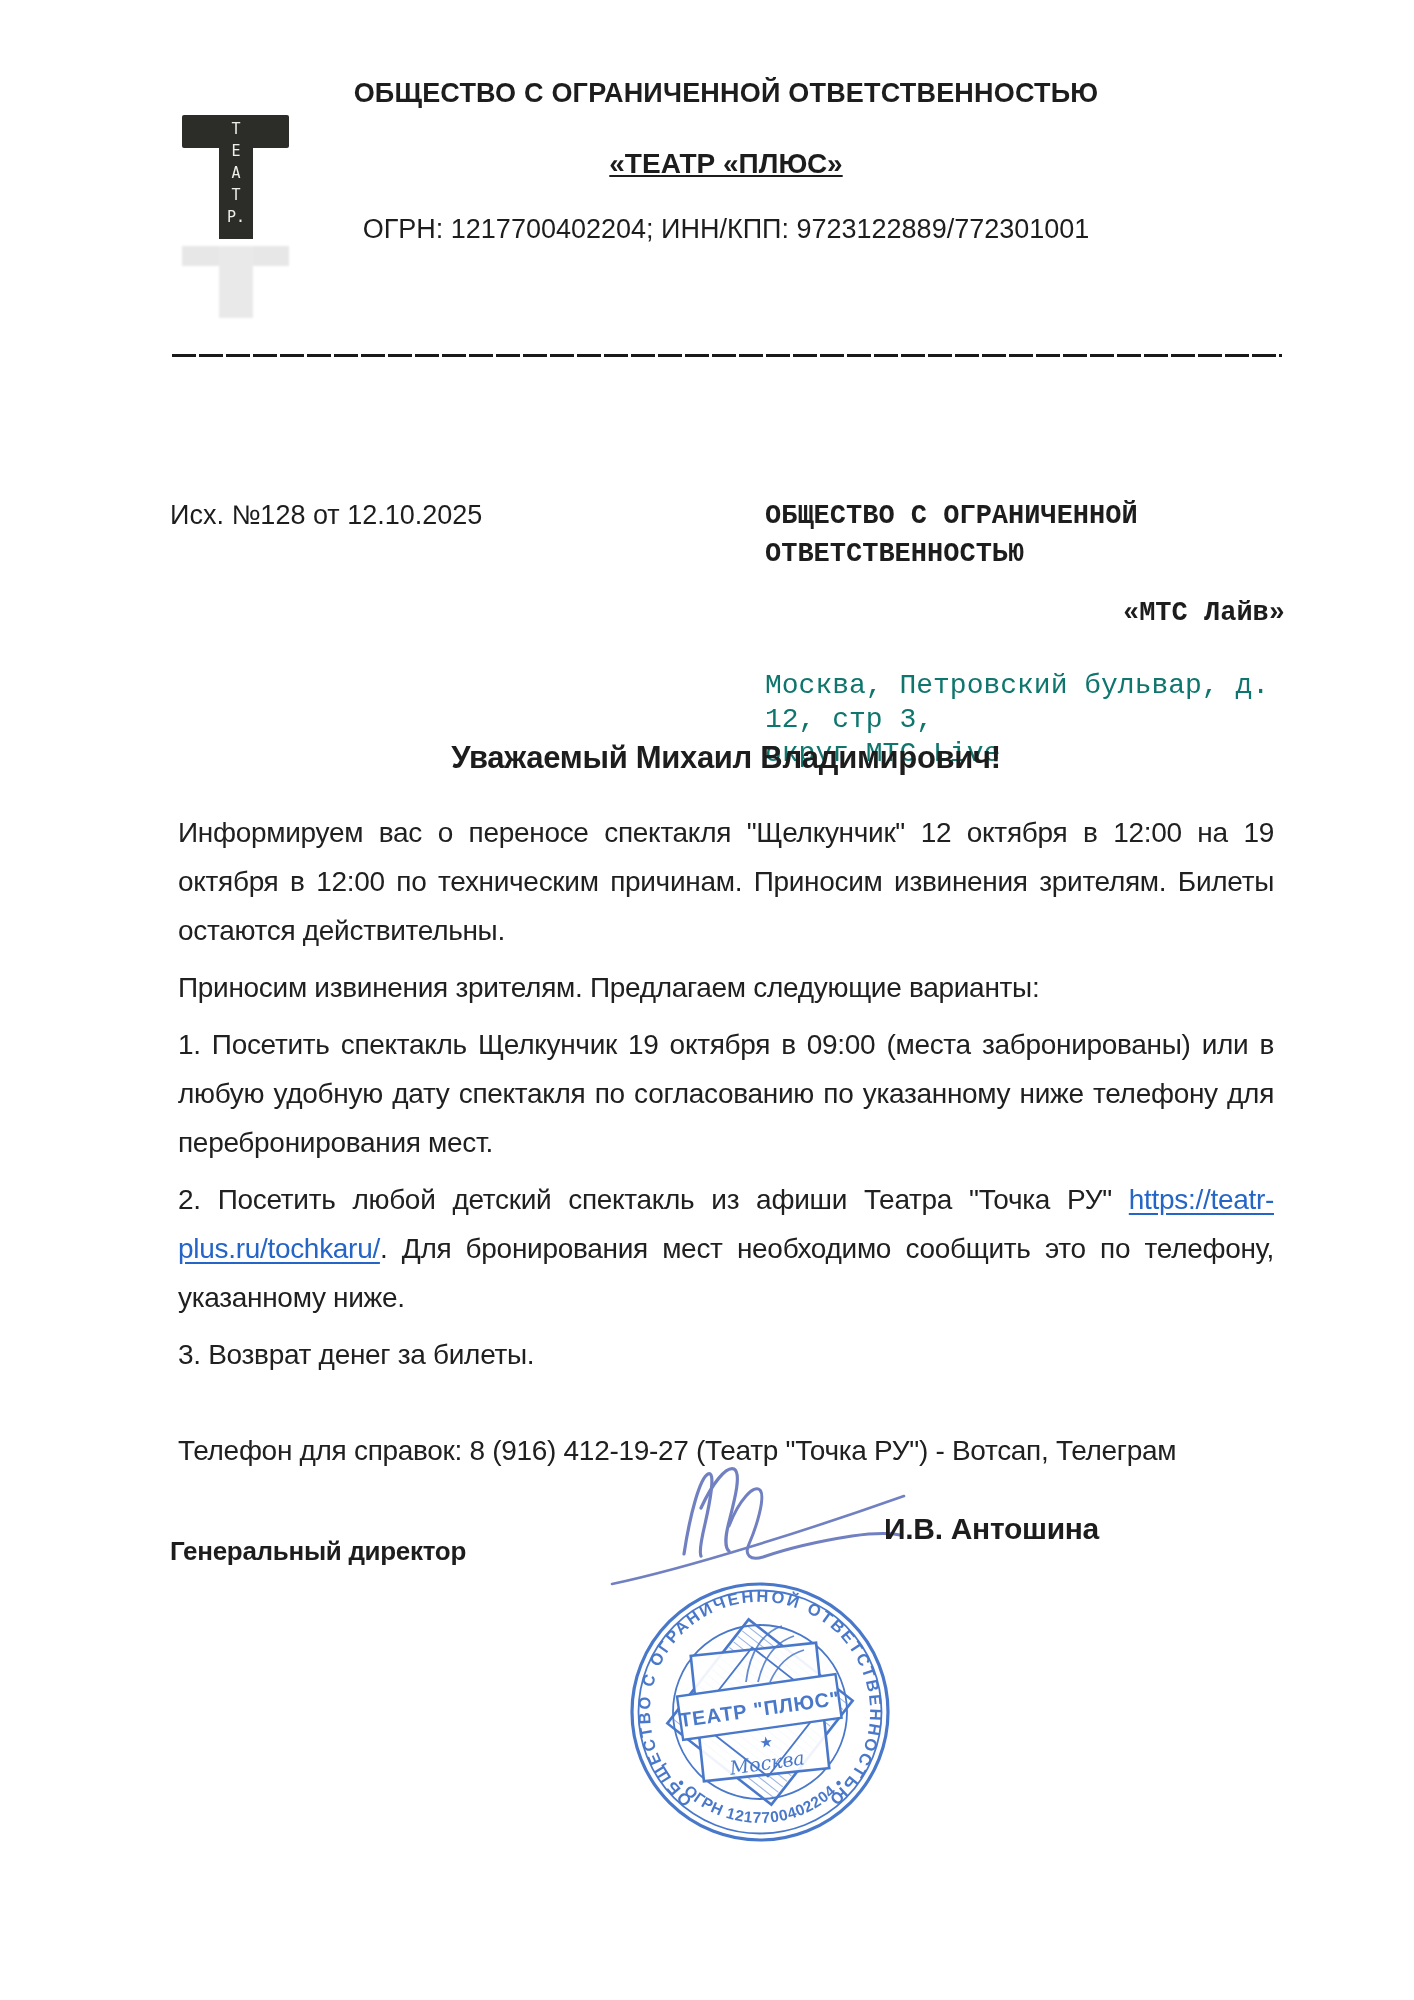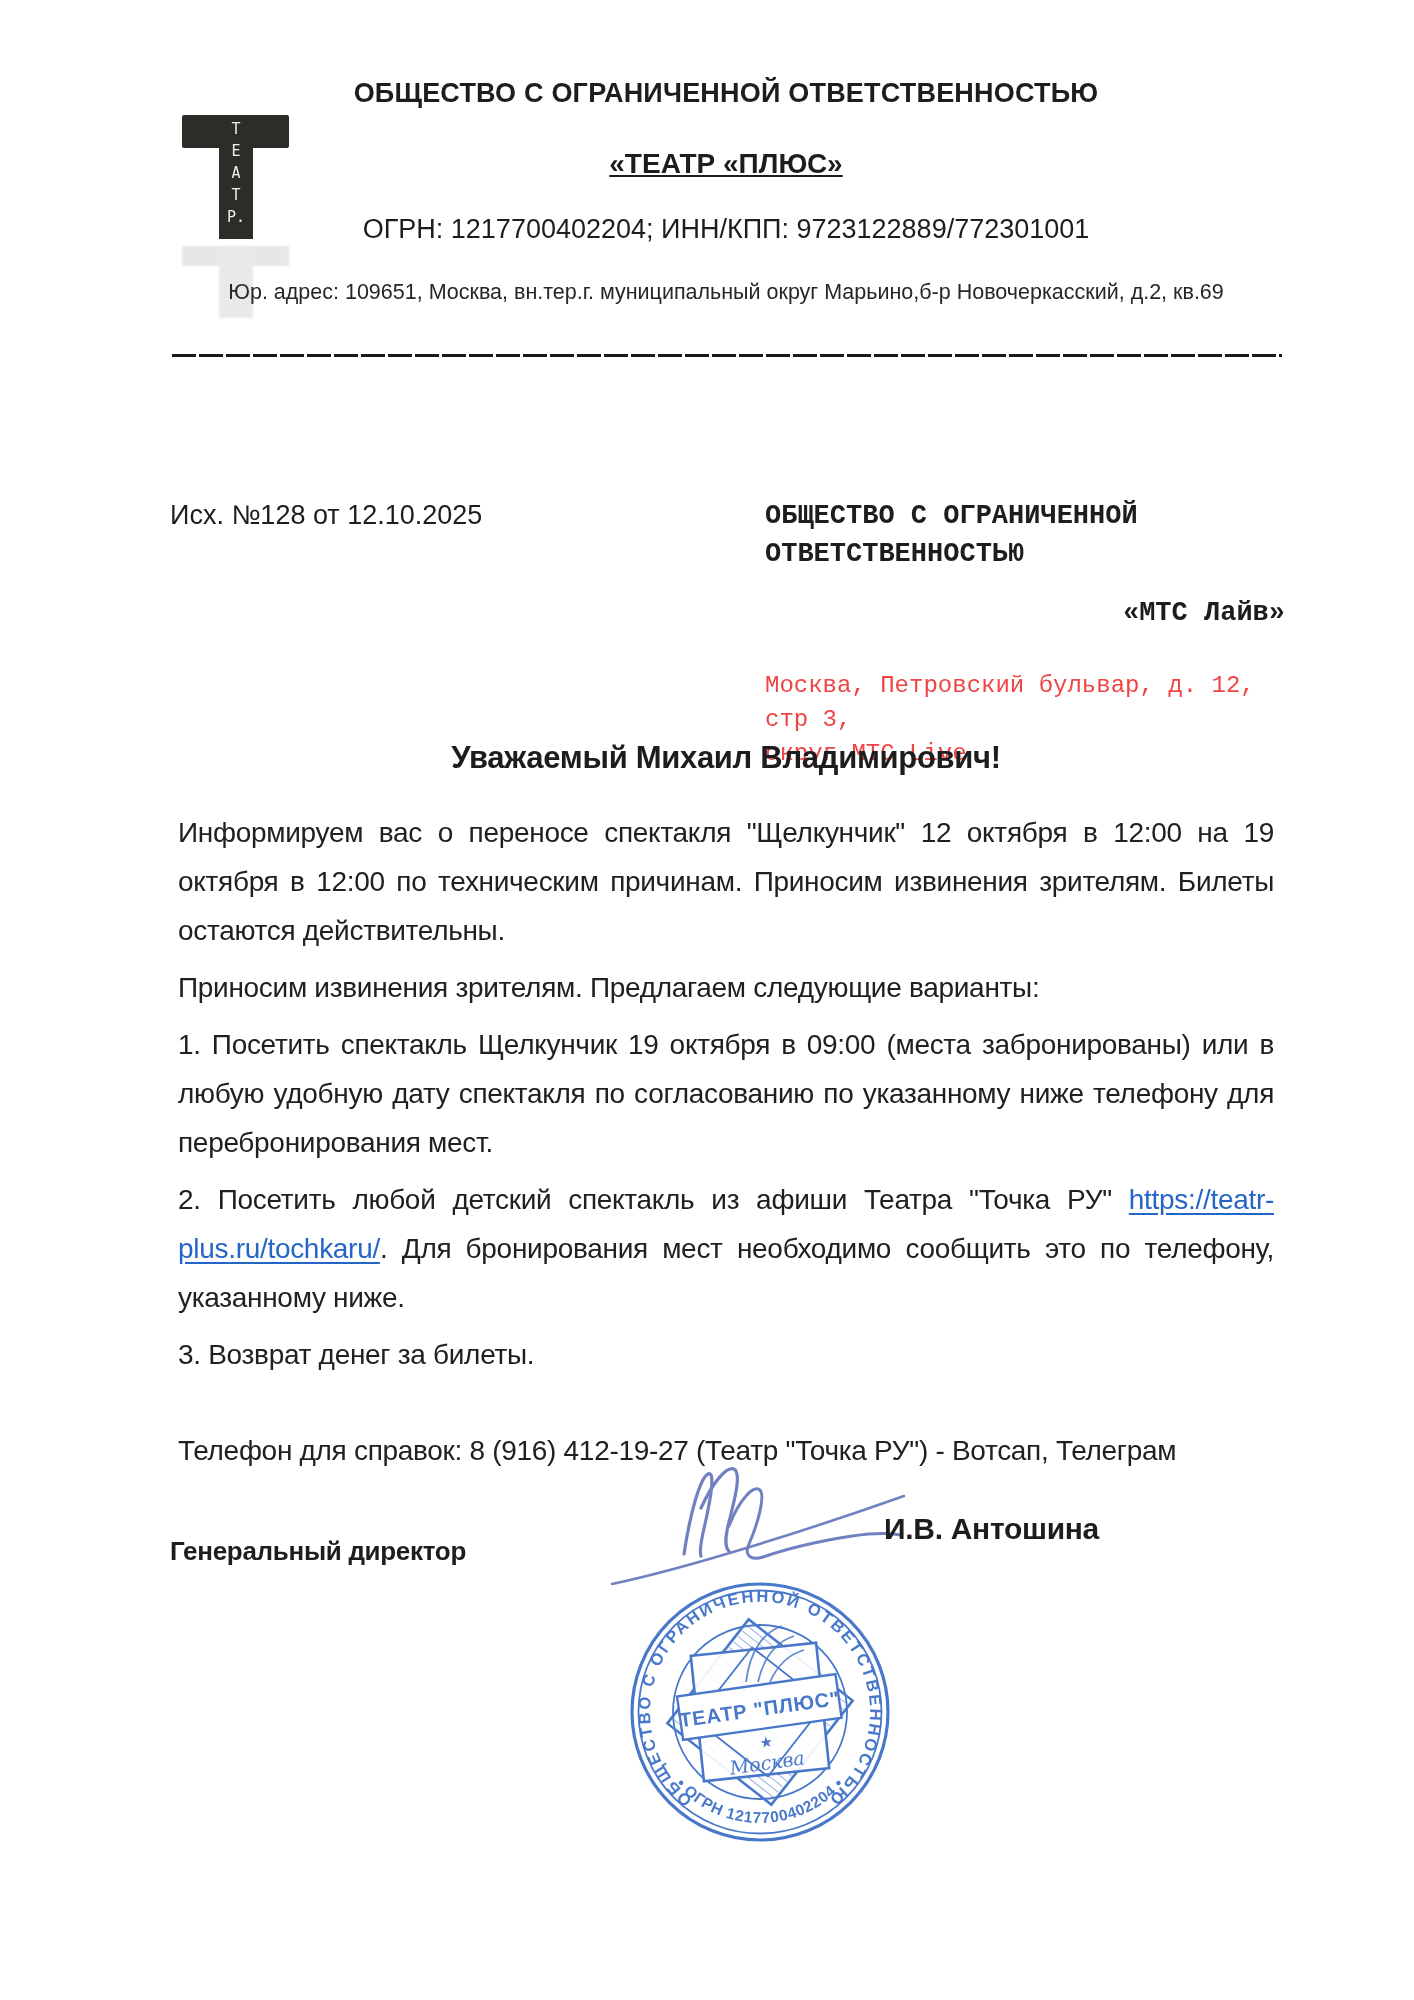--- a/index.html
+++ b/index.html
@@ -24,21 +24,21 @@
   .logo-reflection .bar{position:absolute; left:0; bottom:0; width:107px; height:20px; background:#444;}
   .logo-reflection .stem{position:absolute; left:37px; top:0; width:34px; height:72px; background:#555;}
   
   .divider{position:absolute; left:172px; top:354px; width:1110px; height:2.6px;
     background:repeating-linear-gradient(90deg,#191919 0 24px, rgba(0,0,0,0) 24px 27px);}
   
   .ref-out{position:absolute; left:170px; top:500px; font-size:27px;}
   .recipient{position:absolute; left:765px; top:497px; width:520px;font-family:Liberation Mono, monospace;}
   .recipient .org{font-size:27px; font-weight:bold; line-height:38px;}
   .recipient .org-name{font-size:27px; font-weight:bold; margin-top:25px;text-align:right;}
-  .recipient .addr{font-size:24px; line-height:34px; margin-top:41px; color:#ef4444;}
+  .recipient .addr{font-size:28px; line-height:34px; margin-top:41px; color:#0f766e;}
   
   .salutation{position:absolute; left:170px; top:740px; width:1112px; text-align:center;
     font-size:31px; font-weight:bold; letter-spacing:-.3px;}
   .body-text{position:absolute; left:170px; top:800px; width:1112px;
     font-size:28px; line-height:49px; text-align:justify; letter-spacing:-.3px; color:#202020;}
   .body-text p{margin:8px;}
   .body-text a{color:#2565c7; text-decoration:underline; text-underline-offset:4px;}
   .phone-line{margin-top:47px !important; text-align:left;}
   
   .sig-title{position:absolute; left:170px; top:1536px; font-size:26px; font-weight:bold; letter-spacing:-.3px;}
@@ -69,21 +69,20 @@
     </div>
   </div>
   <div class="logo-reflection">
     <div class="bar"></div>
     <div class="stem"></div>
   </div>
 
   <div class="lh-line lh-company">ОБЩЕСТВО С ОГРАНИЧЕННОЙ ОТВЕТСТВЕННОСТЬЮ</div>
   <div class="lh-line lh-name">«ТЕАТР «ПЛЮС»</div>
   <div class="lh-line lh-ogrn">ОГРН: 1217700402204; ИНН/КПП: 9723122889/772301001</div>
-  <div class="lh-line lh-addr">Юр. адрес: 109651, Москва, вн.тер.г. муниципальный округ Марьино,б-р Новочеркасский, д.2, кв.69</div>
 
   <div class="divider"></div>
 
   <div class="ref-out">Исх. №128 от 12.10.2025</div>
 
   <div class="recipient">
     <div class="org">ОБЩЕСТВО С ОГРАНИЧЕННОЙ</div>
     <div class="org">ОТВЕТСТВЕННОСТЬЮ</div>
     <div class="org-name">«МТС Лайв»</div>
     <div class="addr">

